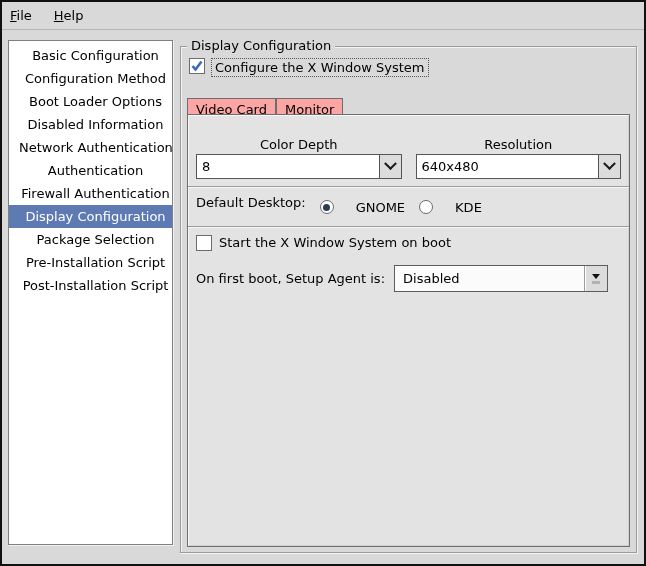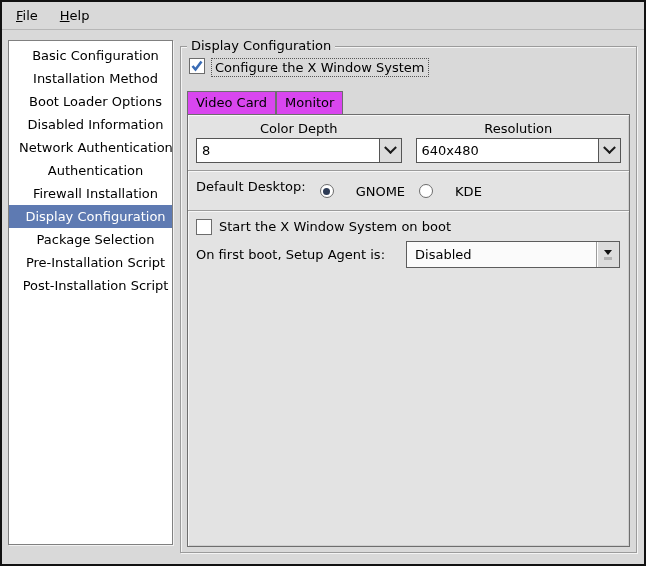--- a/index.html
+++ b/index.html
@@ -7,21 +7,21 @@
   body { font-family:"DejaVu Sans","Liberation Sans",sans-serif; font-size:13px; color:#000; }
 
   .window {
     position:relative; width:646px; height:566px;
     background:#d9d9d9; border:2px solid #111; overflow:hidden;
   }
 
   
   .menubar {
     height:28px; display:flex; align-items:center; gap:6px;
-    padding:0 6px; background:#d9d9d9; border-bottom:1px solid #b6b6b6;
+    padding:0 0; background:#d9d9d9; border-bottom:1px solid #b6b6b6;
   }
   .menu-item { padding:3px 8px; cursor:default; }
   .menu-item .accel { text-decoration:underline; }
 
   
   .sidebar {
     position:absolute; left:6px; top:38px; width:165px; height:505px;
     background:#fff; border:1px solid #808080;
     box-shadow:1px 1px 0 #f2f2f2;
     padding-top:3px; overflow:hidden;text-align:center;
@@ -44,33 +44,33 @@
   .checkbox {
     width:16px; height:16px; background:#fff; border:1px solid #6c6c6c;
     display:inline-flex; align-items:center; justify-content:center; flex:none;
   }
   .focus-label { border:1px dotted #555; padding:1px 3px; }
 
   
   .notebook { position:absolute; left:6px; top:42px; right:6px; bottom:5px; }
   .tabs { display:flex; align-items:flex-end; height:25px; position:relative; z-index:2; }
   .tab {
-    background:#d946ef; border:1px solid #6e6e6e; border-bottom:none;
-    padding:3px 8px 2px 8px; margin-right:0px; height:23px;
+    background:#fca5a5; border:1px solid #6e6e6e; border-bottom:none;
+    padding:3px 8px 2px 8px; margin-right:0px; height:16px;
   }
   .tab.active { background:#e3e3e3; height:25px; padding-top:5px; margin-bottom:-1px; }
   .tabpanel {
     position:absolute; top:25px; left:0; right:0; bottom:0;
     background:#e3e3e3; border:1px solid #6e6e6e;
     box-shadow:inset 1px 1px 0 #f7f7f7, inset -1px -1px 0 #cfcfcf;
     padding:4px 8px;
   }
 
   
-  .labels-row { display:flex; gap:14px; margin-top:2px;align-items:flex-end; }
+  .labels-row { display:flex; gap:14px; margin-top:18px;align-items:flex-end; }
   .labels-row > div { flex:1; text-align:center; }
   .combos-row { display:flex; gap:14px; margin-top:2px; }
   .combo { flex:1; display:flex; height:25px; }
   .combo-entry {
     flex:1; background:#fff; border:1px solid #555; border-right:none;
     padding:2px 5px; line-height:19px; white-space:nowrap; overflow:hidden;
   }
   .combo-btn {
     width:23px; background:#dcdcdc; border:1px solid #555;
     display:flex; align-items:center; justify-content:center;
@@ -88,21 +88,21 @@
   .radio {
     width:14px; height:14px; border-radius:50%;
     background:#fff; border:1px solid #6c6c6c; flex:none;
     display:flex; align-items:center; justify-content:center;
   }
   .radio-dot { width:7px; height:7px; border-radius:50%; background:#2d3b55; }
 
   .check-row2 { display:flex; gap:7px; height:22px; margin-top:3px; }
 
   
-  .setup-row { display:flex; align-items:center; gap:21px; margin-top:0; height:27px; }
+  .setup-row { display:flex; align-items:center; gap:9px; margin-top:8px; height:27px; }
   .optionmenu {
     width:214px; height:27px; display:flex;
     border:1px solid #5c5c5c; background:#fbfbfb;
   }
   .optionmenu-value { flex:1; padding:4px 8px; line-height:17px; white-space:nowrap; overflow:hidden; }
   .optionmenu-btn {
     width:23px; border-left:1px solid #9b9b9b; box-shadow:inset 1px 0 0 #fff;
     background:#dcdcdc; display:flex; flex-direction:column; align-items:center; justify-content:center;
   }
   .tri-down { width:0; height:0; border-left:4px solid transparent; border-right:4px solid transparent; border-top:5px solid #111; }
@@ -113,26 +113,26 @@
 
 <div class="window">
 
   <div class="menubar">
     <div class="menu-item"><span class="accel">F</span><span>ile</span></div>
     <div class="menu-item"><span class="accel">H</span><span>elp</span></div>
   </div>
 
   <div class="sidebar">
     <div class="side-item">Basic Configuration</div>
-    <div class="side-item">Installation Method</div>
+    <div class="side-item">Configuration Method</div>
     <div class="side-item">Boot Loader Options</div>
     <div class="side-item">Disabled Information</div>
     <div class="side-item">Network Authentication</div>
     <div class="side-item">Authentication</div>
-    <div class="side-item">Firewall Installation</div>
+    <div class="side-item">Firewall Authentication</div>
     <div class="side-item selected">Display Configuration</div>
     <div class="side-item">Package Selection</div>
     <div class="side-item">Pre-Installation Script</div>
     <div class="side-item">Post-Installation Script</div>
   </div>
 
   <div class="groupbox">
     <div class="group-title">Display Configuration</div>
 
     <div class="check-row">

